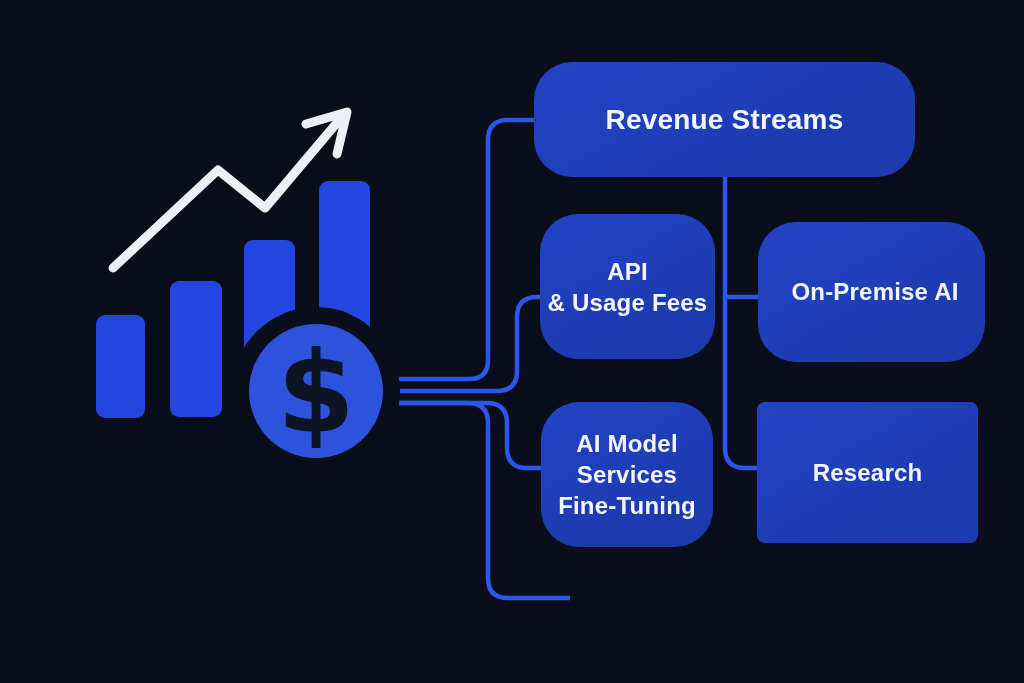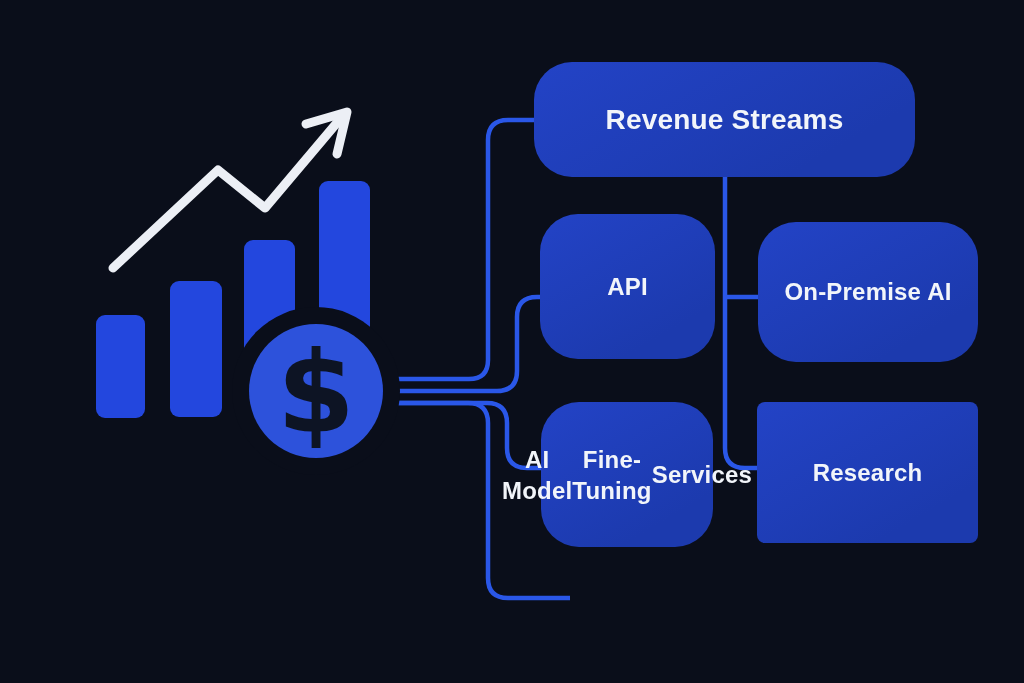--- a/index.html
+++ b/index.html
@@ -14,29 +14,29 @@
     font-family:"Liberation Sans", sans-serif;
   }
   .art{position:absolute; left:0; top:0; width:1024px; height:683px; display:block;}
   .bar{fill:var(--bar);}
   .coin-ring{fill:var(--bg);}
   .coin{fill:var(--coin);}
   .dollar{fill:var(--coin-ink); font-family:"DejaVu Sans","Liberation Sans",sans-serif; font-weight:bold; font-size:112px;}
   .trend{fill:none; stroke:var(--arrow); stroke-width:9; stroke-linecap:round; stroke-linejoin:round;}
   .wire{fill:none; stroke:var(--line); stroke-width:4.5; stroke-linecap:butt;}
   .node{
-    position:absolute; display:flex; flex-direction:row; align-items:center;
+    position:absolute; display:flex; flex-direction:column; align-items:center;
     justify-content:center; text-align:center;
     background:linear-gradient(150deg, var(--box-hi) 0%, var(--box) 78%);
     border-radius:38px; color:var(--text); font-weight:bold; letter-spacing:.2px;
   }
   .node span{display:block;}
   .node-root{left:534px; top:62px; width:381px; height:115px; font-size:28px; line-height:38px;}
   .node-api{left:540px; top:214px; width:175px; height:145px; font-size:24px; line-height:31px;}
-  .node-onprem{left:758px; top:222px; width:220px; height:140px; font-size:24px; line-height:32px;}
+  .node-onprem{left:758px; top:222px; width:220px; height:140px; font-size:24px; line-height:32px;padding-left:7px;}
   .node-finetune{left:541px; top:402px; width:172px; height:145px; font-size:24px; line-height:31px;justify-content:center;}
   .node-research{left:757px; top:402px; width:221px; height:141px; font-size:24px; line-height:31px;border-radius:8px;}
 </style>
 </head>
 <body>
 
 <div class="stage">
 
   <svg class="art" viewBox="0 0 1024 683" aria-hidden="true">
 
@@ -67,29 +67,30 @@
       <text class="dollar" x="316" y="392" text-anchor="middle" dominant-baseline="central">$</text>
     </g>
   </svg>
 
   <div class="node node-root">
     <span>Revenue Streams</span>
   </div>
 
   <div class="node node-api">
     <span>API</span>
+    <span>&amp; Usage Fees</span>
   </div>
 
   <div class="node node-onprem">
     <span>On-Premise AI</span>
   </div>
 
   <div class="node node-finetune">
     <span>AI Model</span>
+    <span>Services</span>
     <span>Fine-Tuning</span>
-    <span>Services</span>
   </div>
 
   <div class="node node-research">
     <span>Research</span>
   </div>
 
 </div>
 
 </body></html>

